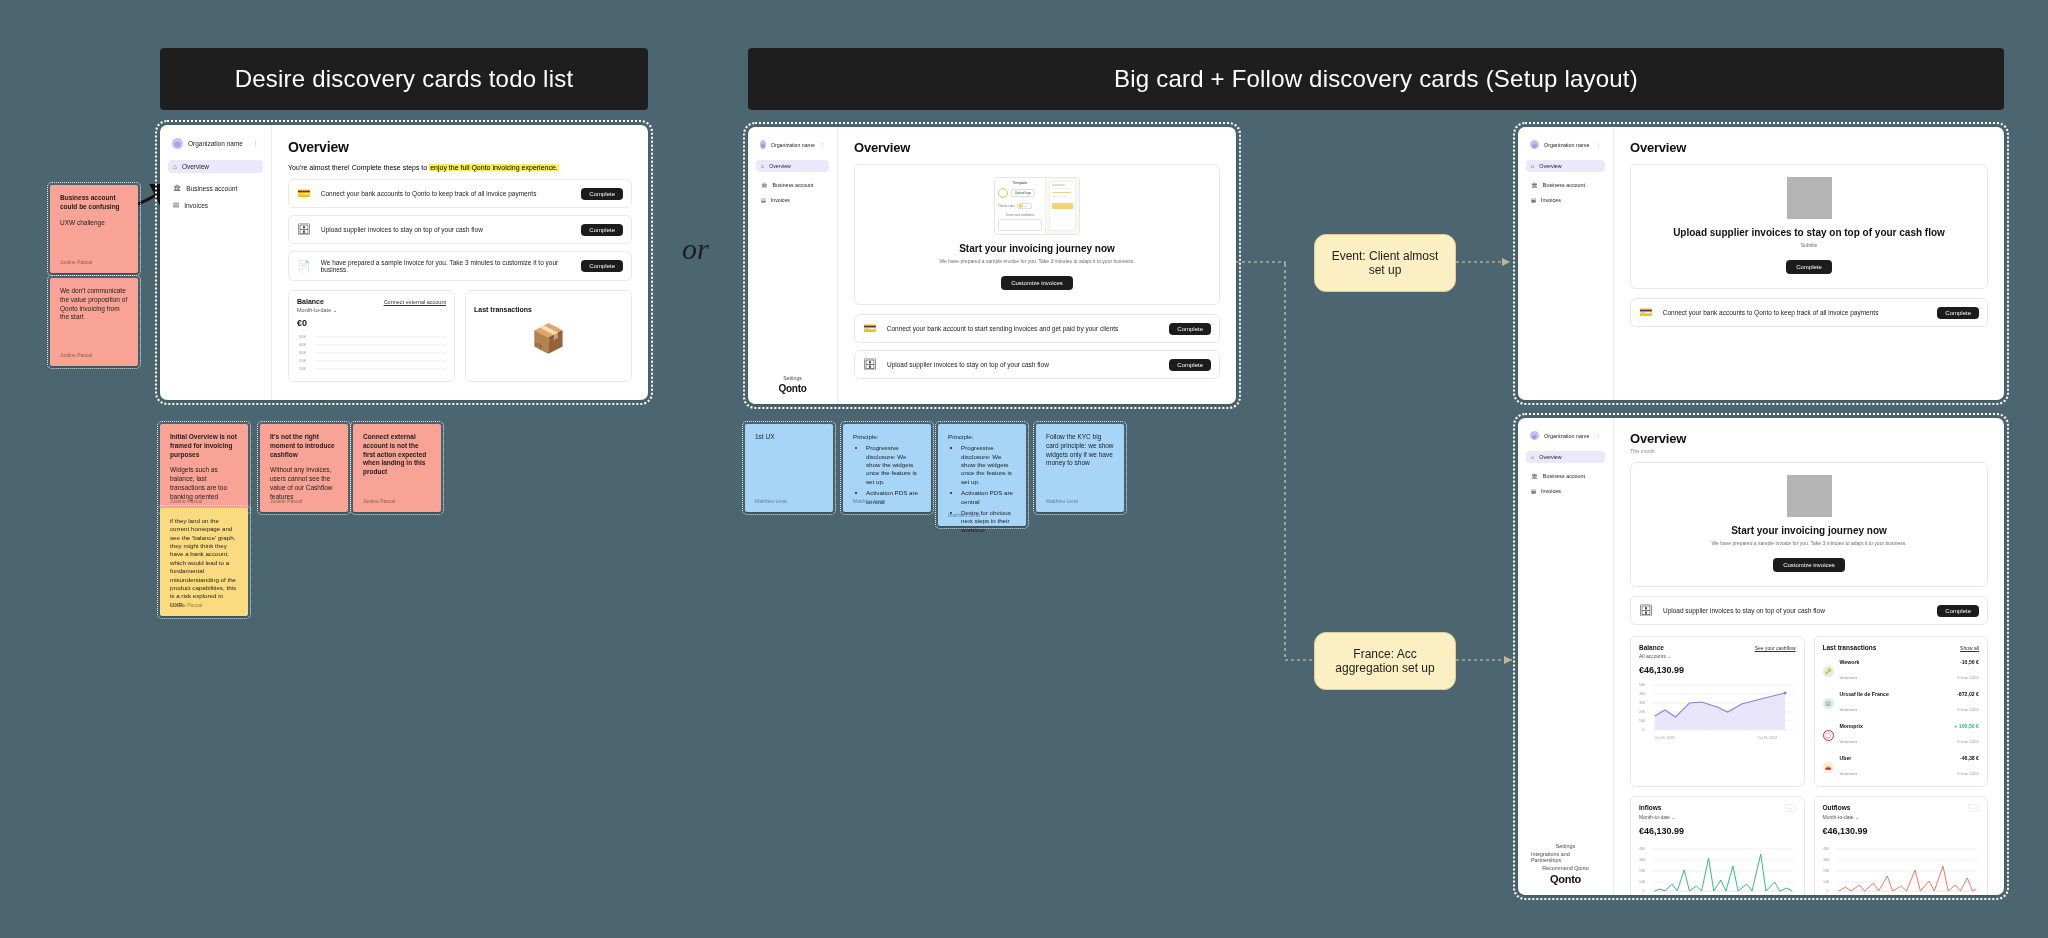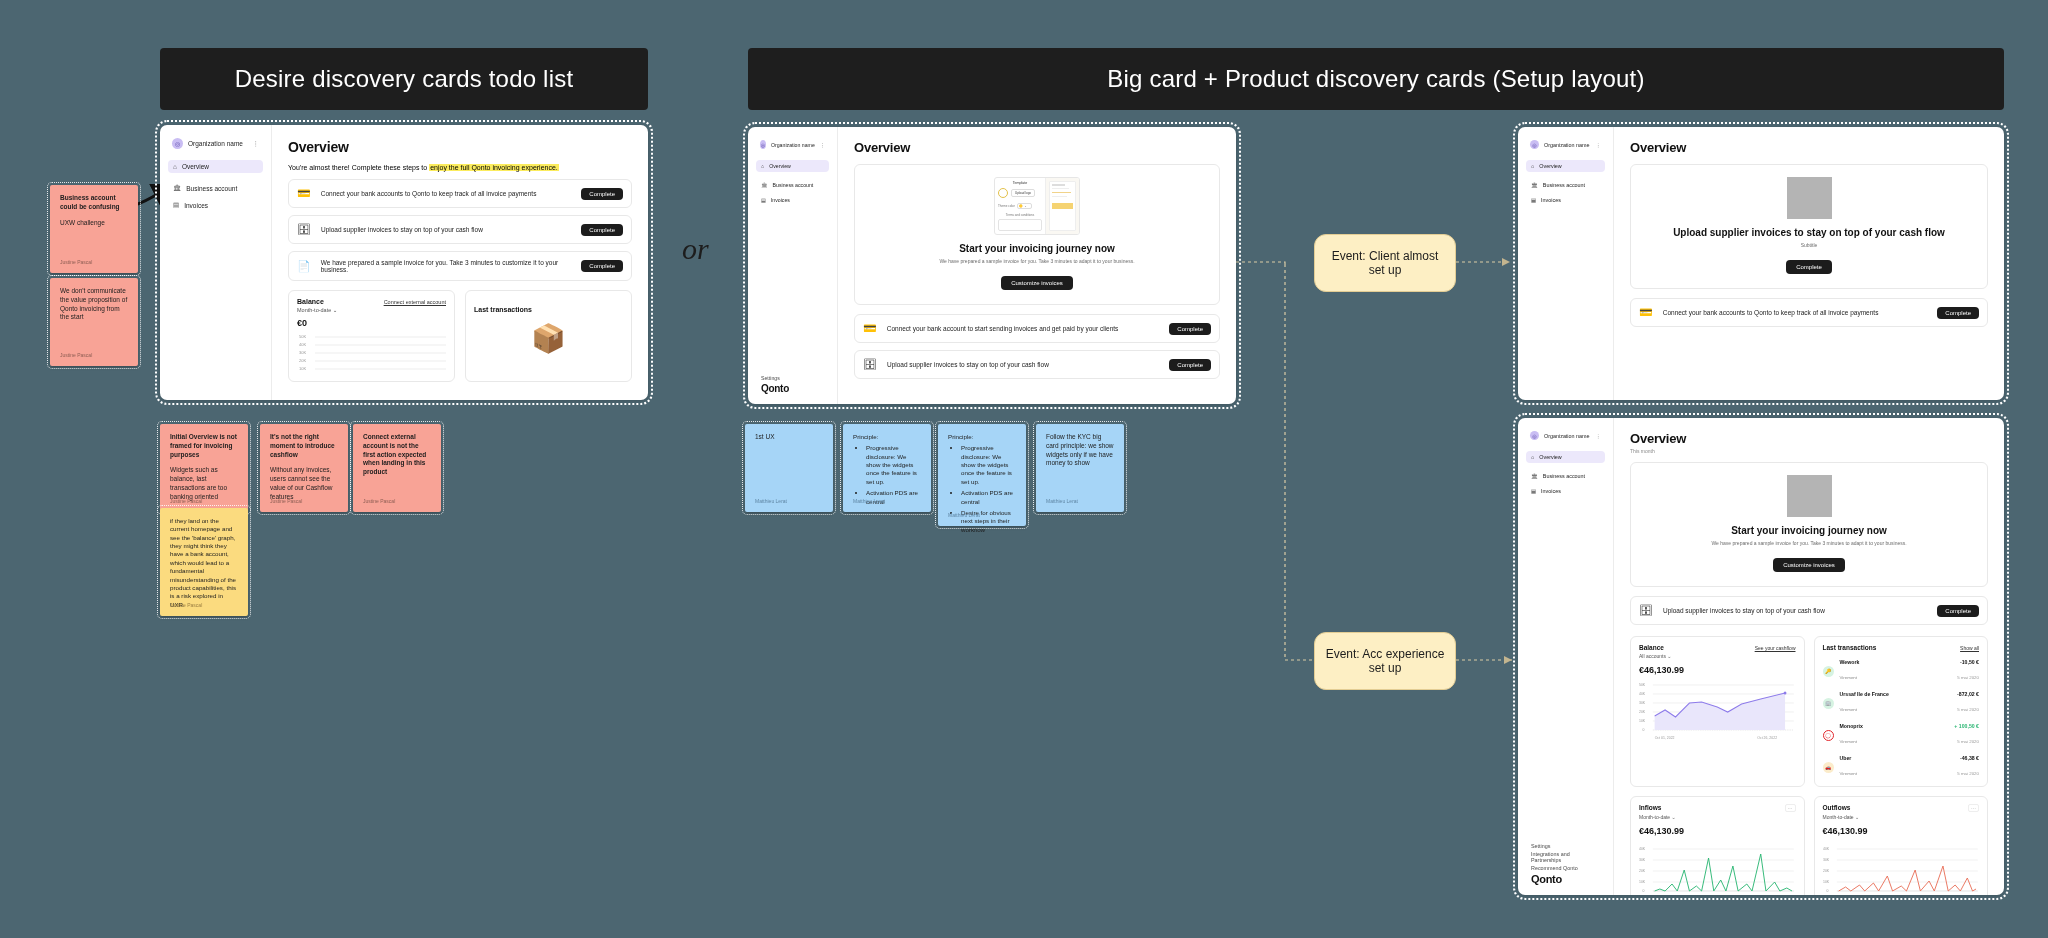--- a/index.html
+++ b/index.html
@@ -35,21 +35,21 @@
     padding:10px 8px 8px 8px;
   }
   .org-row { display:flex; align-items:center; gap:5px; padding:3px 4px; }
   .org-dot { background:#c9bdf3; border-radius:50%; display:flex; align-items:center; justify-content:center; color:#5b4ba8; }
   .org-name { color:#1d1d1d; white-space:nowrap; }
   .org-kebab { color:#8a8a8a; margin-left:auto; }
   .nav { margin-top:8px; display:flex; flex-direction:column; gap:3px; }
   .nav-item { display:flex; align-items:center; gap:5px; padding:3px 5px; border-radius:4px; color:#1d1d1d; white-space:nowrap; }
   .nav-item.active { background:#ece8fb; }
   .nav-ico { opacity:.8; display:inline-flex; }
-  .sb-foot { margin-top:auto; display:flex; flex-direction:column; gap:2px; padding:0 5px 2px; }
+  .sb-foot { margin-top:auto; display:flex; flex-direction:column; gap:2px; padding:0 5px 2px;align-items:center; }
   .sb-foot .lnk { color:#4a4a4a; }
   .brand { font-weight:700; color:#111; letter-spacing:-.3px; }
 
   .main { flex:1 1 auto; padding:14px 16px; min-width:0; }
   .page-title { font-weight:700; color:#111; letter-spacing:-.2px; }
   .hl { background:#fbec5d; padding:0 1px; }
 
   .todo {
     border:1px solid #e8e8e8; border-radius:6px; background:#fff;
     display:flex; align-items:center; gap:10px;
@@ -117,21 +117,21 @@
   svg.arrows { position:absolute; left:0; top:0; width:2048px; height:938px; pointer-events:none; }
 </style>
 </head>
 <body>
 
 <div class="abs title-bar" style="left:160px; top:48px; width:488px; height:62px;">
   <span>Desire discovery cards todo list</span>
 </div>
 
 <div class="abs title-bar" style="left:748px; top:48px; width:1256px; height:62px;">
-  <span>Big card + Product discovery cards (Setup layout)</span>
+  <span>Big card + Follow discovery cards (Setup layout)</span>
 </div>
 
 <svg class="arrows">
 
   <path d="M135,205 C 150,200 160,192 168,188" stroke="#111" stroke-width="3" fill="none" marker-end="url(#ah)"></path>
   <defs>
     <marker id="ah" markerWidth="8" markerHeight="8" refX="5" refY="4" orient="auto">
       <path d="M0,0 L8,4 L0,8 z" fill="#111"></path>
     </marker>
   </defs>
@@ -298,21 +298,21 @@
       <span class="todo-txt" style="font-size:6.5px;">Upload supplier invoices to stay on top of your cash flow</span>
       <button class="btn-dark" style="font-size:6px; padding:3px 8px;">Complete</button>
     </div>
   </div>
 </div>
 
 <div class="abs event-pill" style="left:1314px; top:234px; width:142px; height:58px; font-size:12px;">
   <span>Event: Client almost set up</span>
 </div>
 <div class="abs event-pill" style="left:1314px; top:632px; width:142px; height:58px; font-size:12px;">
-  <span>Event: Acc experience set up</span>
+  <span>France: Acc aggregation set up</span>
 </div>
 
 <div class="abs app app-sel" style="left:1518px; top:127px; width:486px; height:273px;">
   <div class="sidebar" style="width:96px; font-size:5.4px;">
     <div class="org-row">
       <span class="org-dot" style="width:9px;height:9px;font-size:5px;">◎</span>
       <span class="org-name">Organization name</span>
       <span class="org-kebab">⋮</span>
     </div>
     <div class="nav">

